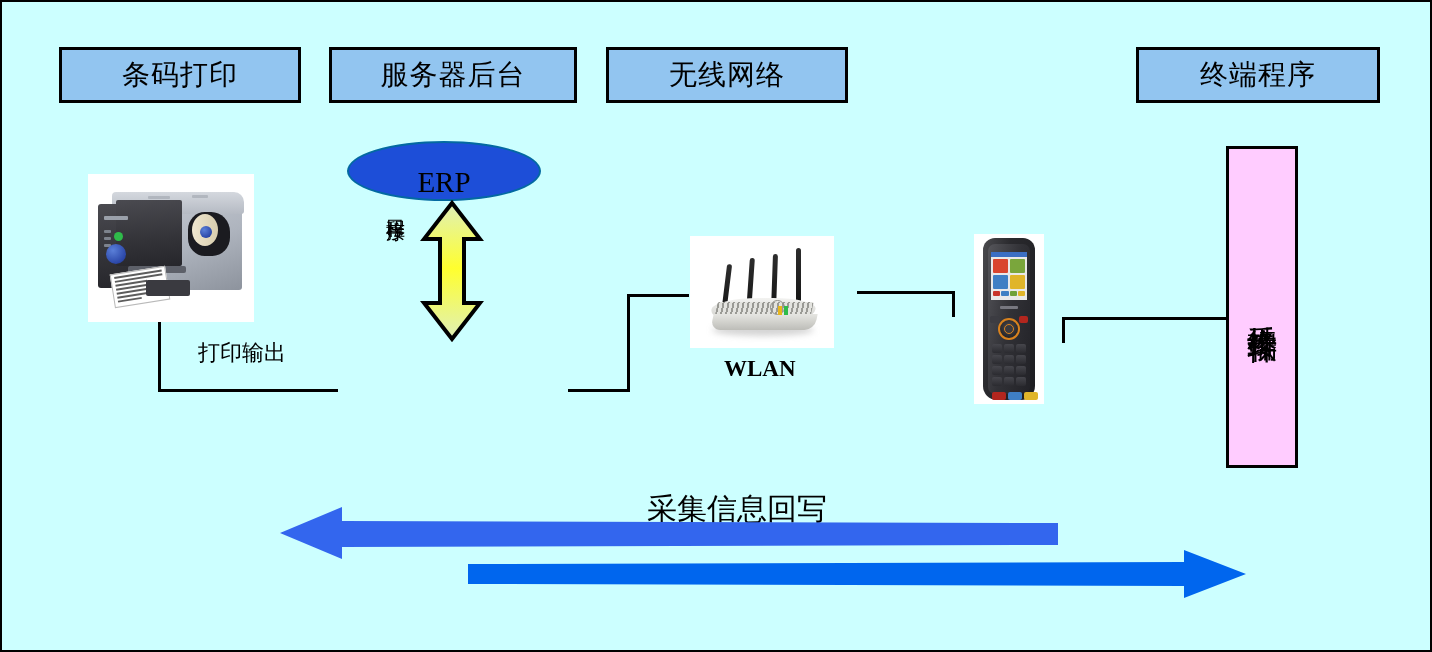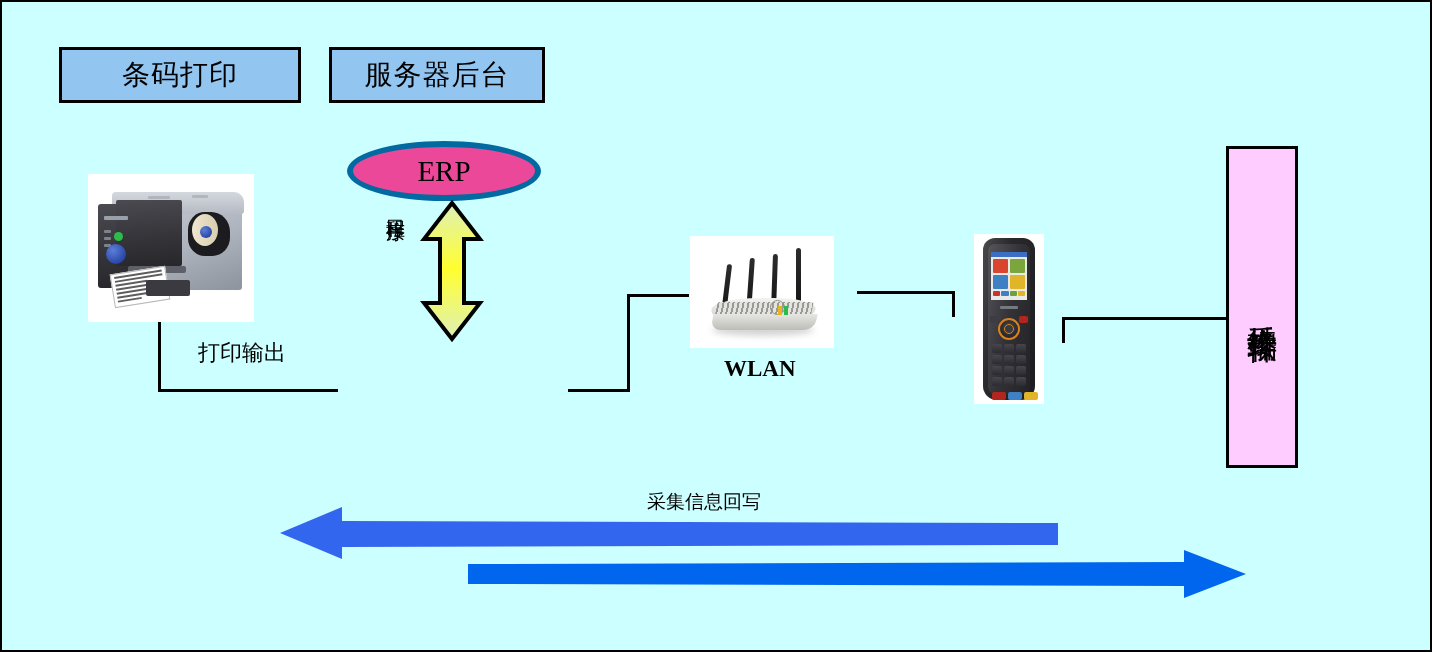--- a/index.html
+++ b/index.html
@@ -37,26 +37,26 @@
     justify-content: center;
     color: #000000;
     font-size: 28px;
     letter-spacing: 1px;
     white-space: nowrap;
   }
 
   
   .pill {
     position: absolute;
-    background: #ec4899;
-    border: 6px solid #0369a1;
+    background: #1d4ed8;
+    border: 2px solid #0369a1;
     border-radius: 50% / 50%;
     box-sizing: border-box;
     display: flex;
-    align-items: center;
+    align-items: flex-end;
     justify-content: center;
     font-size: 29px;
     color: #000000;
     white-space: nowrap;
   }
 
   
   .vbox {
     position: absolute;
     background: #ffccff;
@@ -265,22 +265,28 @@
   .flow-arrow { position: absolute; }
 </style>
 </head>
 <body>
 
 <div id="canvas">
 
   <div class="header-box" style="left:57px; width:242px;">
     <span>条码打印</span>
   </div>
-  <div class="header-box" style="left:327px; width:216px;">
+  <div class="header-box" style="left:327px; width:248px;">
     <span>服务器后台</span>
+  </div>
+  <div class="header-box" style="left:604px; width:242px;">
+    <span>无线网络</span>
+  </div>
+  <div class="header-box" style="left:1134px; width:244px;">
+    <span>终端程序</span>
   </div>
 
   <div class="photo" style="left:86px; top:172px; width:166px; height:148px;">
 
     <div class="prn-body" style="left:28px; top:22px; width:126px; height:94px;"></div>
     <div class="prn-top" style="left:24px; top:18px; width:132px; height:22px;"></div>
 
     <div class="prn-brand" style="left:60px; top:22px; width:22px; height:3px; opacity:.55;"></div>
     <div class="prn-brand" style="left:104px; top:21px; width:16px; height:3px; opacity:.55;"></div>
 
@@ -402,21 +408,21 @@
     </div>
   </div>
 
   <div class="vline" style="left:1060px; top:315px; height:26px;"></div>
   <div class="hline" style="left:1060px; top:315px; width:165px;"></div>
 
   <div class="vbox" style="left:1224px; top:144px; width:72px; height:322px;">
     <span class="vtext">手持终端软件</span>
   </div>
 
-  <div class="label" style="left:645px; top:487px; font-size:19px;">采集信息回写</div>
+  <div class="label" style="left:645px; top:487px; font-size:30px;">采集信息回写</div>
   <svg class="flow-arrow" style="left:278px; top:505px;" width="778" height="52" viewBox="0 0 778 52">
     <polygon points="0,26 62,0 62,14 778,16 778,38 62,40 62,52" fill="#3366ee"></polygon>
   </svg>
 
   <svg class="flow-arrow" style="left:466px; top:548px;" width="778" height="48" viewBox="0 0 778 48">
     <polygon points="778,24 716,0 716,12 0,14 0,34 716,36 716,48" fill="#0066ee"></polygon>
   </svg>
 
 </div>
 

